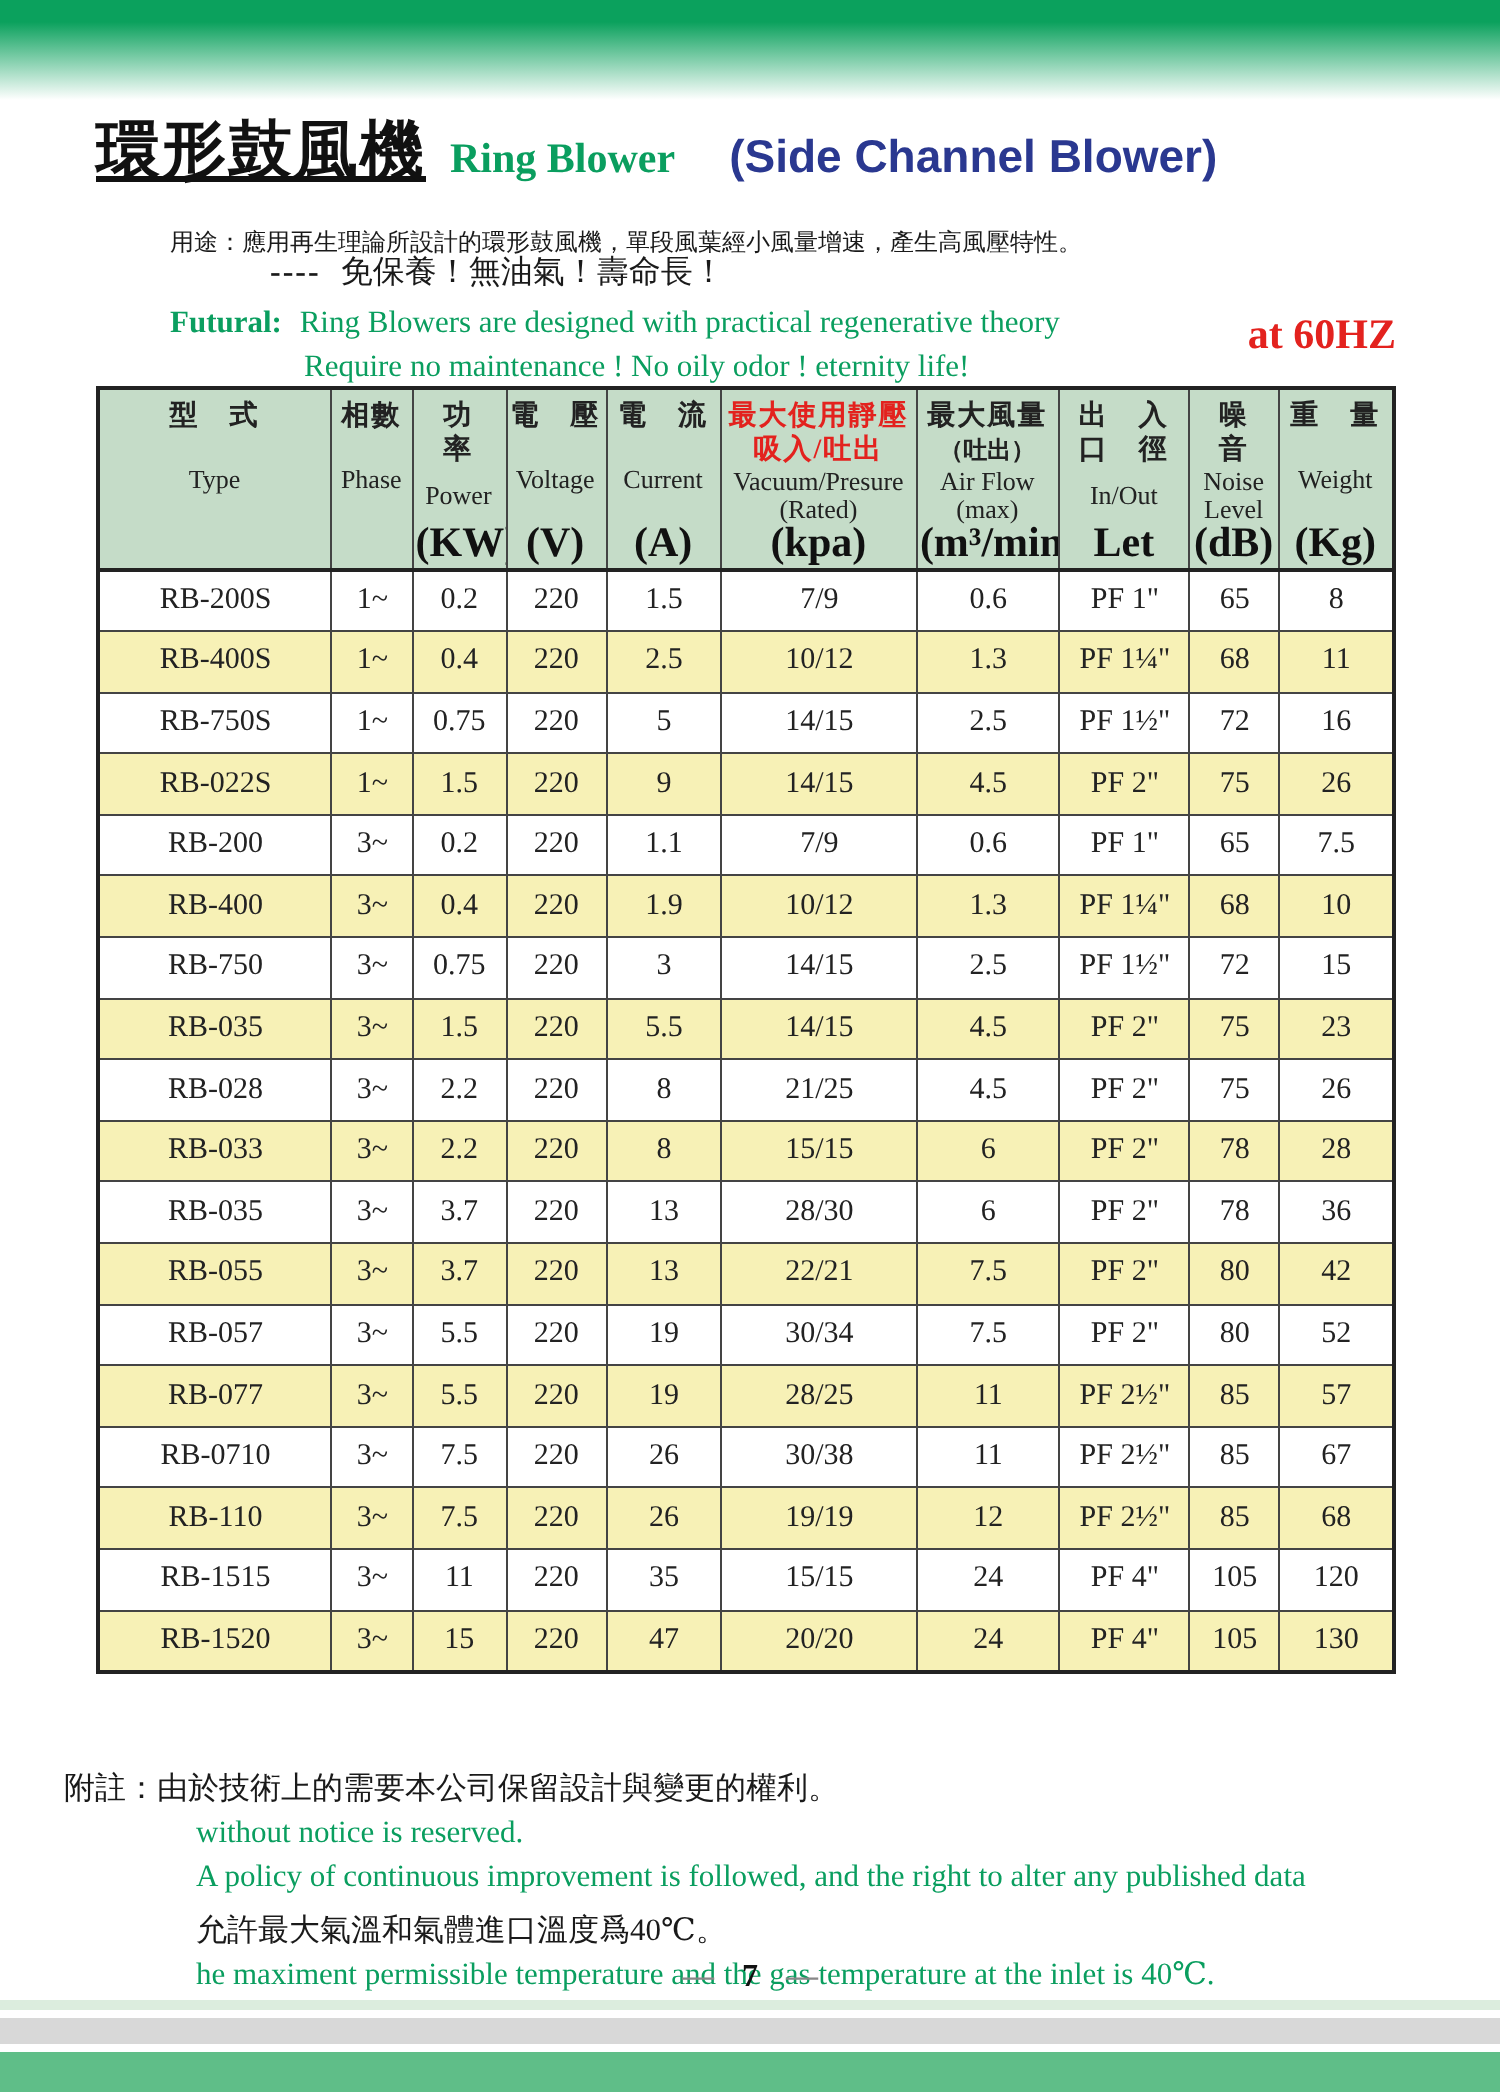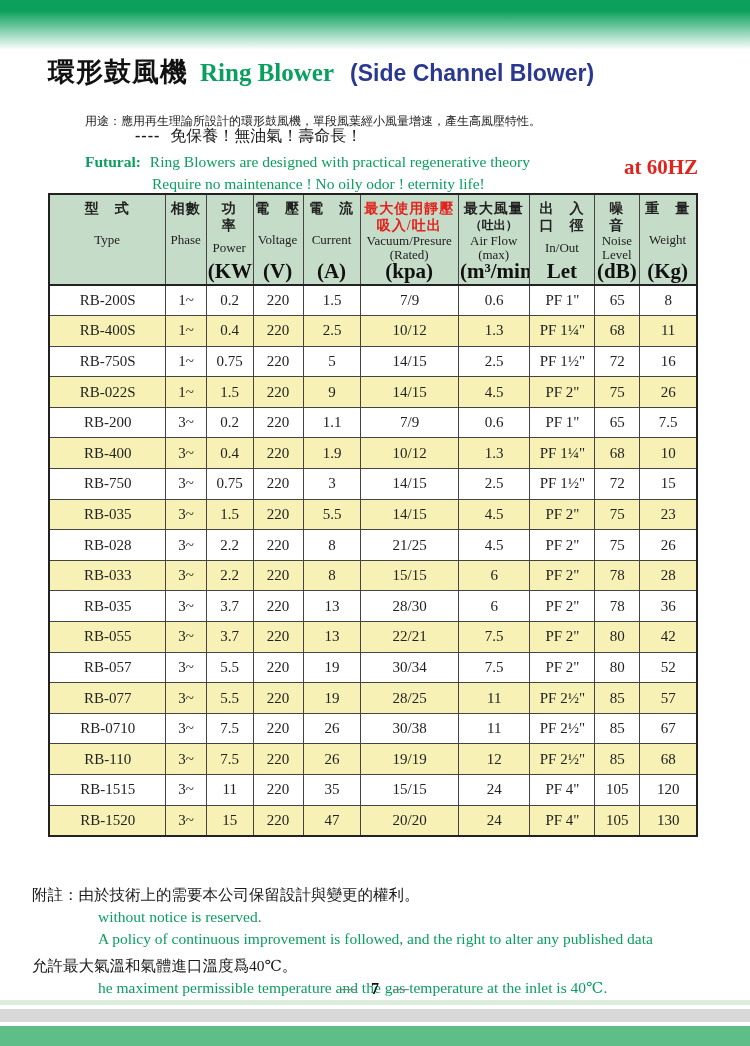--- a/index.html
+++ b/index.html
@@ -18,23 +18,23 @@
   .top-band {
     position: absolute; top: 0; left: 0; right: 0; height: 50px;
     background: linear-gradient(to bottom, var(--top_green, #0ba15d) 0%, var(--top_green, #0ba15d) 22%, #ffffff 100%);
   }
 
   
   .title-row {
     position: absolute; top: 54px; left: 48px; right: 40px;
     white-space: nowrap;
   }
-  .title-zh { font-size: 27px; font-weight: bold; color: #111111; letter-spacing: 1px; }
-  .title-en { font-size: 25px; font-weight: bold; color: var(--text_green, #0a9e5f); margin-left: 8px; }
-  .title-sub { font-family: "Liberation Sans", "DejaVu Sans", sans-serif; font-size: 23px; font-weight: bold; color: var(--title_navy, #2a3890); margin-left: 12px; }
+  .title-zh { font-size: 32px; font-weight: bold; color: #111111; letter-spacing: 1px; text-decoration: underline; }
+  .title-en { font-size: 21px; font-weight: bold; color: var(--text_green, #0a9e5f); margin-left: 8px; }
+  .title-sub { font-family: "Liberation Sans", "DejaVu Sans", sans-serif; font-size: 23px; font-weight: bold; color: var(--title_navy, #2a3890); margin-left: 23px; }
 
   
   .usage    { position: absolute; top: 113px;  left: 85px;  font-size: 12px; color: #1a1a1a; font-family: Liberation Mono, monospace; }
   .slogan   { position: absolute; top: 126px; left: 135px; font-size: 16px; color: #1a1a1a; }
   .slogan .dashes { font-weight: bold; letter-spacing: 1px; margin-right: 6px; }
   .futural  { position: absolute; top: 151px; left: 85px;  font-size: 15.5px; color: var(--text_green, #0a9e5f); line-height: 22px; }
   .futural .futural-label { font-weight: bold; margin-right: 5px; }
   .futural-l2 { margin-left: 67px; }
   .at-hz { position: absolute; top: 155px; right: 52px; font-size: 21px; font-weight: bold; color: var(--accent_red, #e3221e); }
 
@@ -69,21 +69,21 @@
   .col-voltage { width: 7.7%; } .col-current { width: 8.9%; } .col-vacuum { width: 15%; }
   .col-airflow { width: 11%; }  .col-inout { width: 10%; }   .col-noise { width: 6.9%; }
   .col-weight { width: 8.8%; }
   table.spec tbody td { height: 30.6px; font-size: 15px; color: #222222; background: #ffffff; }
   table.spec tbody tr.alt td { background: var(--row_alt_bg, #f7f1b6); }
 
   
   .notes { position: absolute; top: 884px; left: 32px; right: 30px; font-size: 15.5px; line-height: 22px; }
   .note-zh { color: #1a1a1a; }
   .note-en { color: var(--text_green, #0a9e5f); margin-left: 66px; }
-  .note-zh2 { color: #1a1a1a; margin-top: 5px; }
+  .note-zh2 { color: #1a1a1a; margin-left: 66px; margin-top: 5px; }
 
   
   .page-num { position: absolute; top: 980px; left: 0; right: 0; text-align: center; font-size: 16px; }
   .page-num .dash { color: #888888; font-weight: bold; }
   .page-num .num { color: #111111; font-weight: bold; margin: 0 10px; }
 
   
   .footer-stripes { position: absolute; bottom: 0; left: 0; right: 0; height: 46px; }
   .stripe-pale { height: 5px;  background: var(--footer_pale_green, #dcedde); margin-bottom: 4px; }
   .stripe-gray { height: 13px; background: var(--footer_gray, #d8d8d8); margin-bottom: 4px; }

